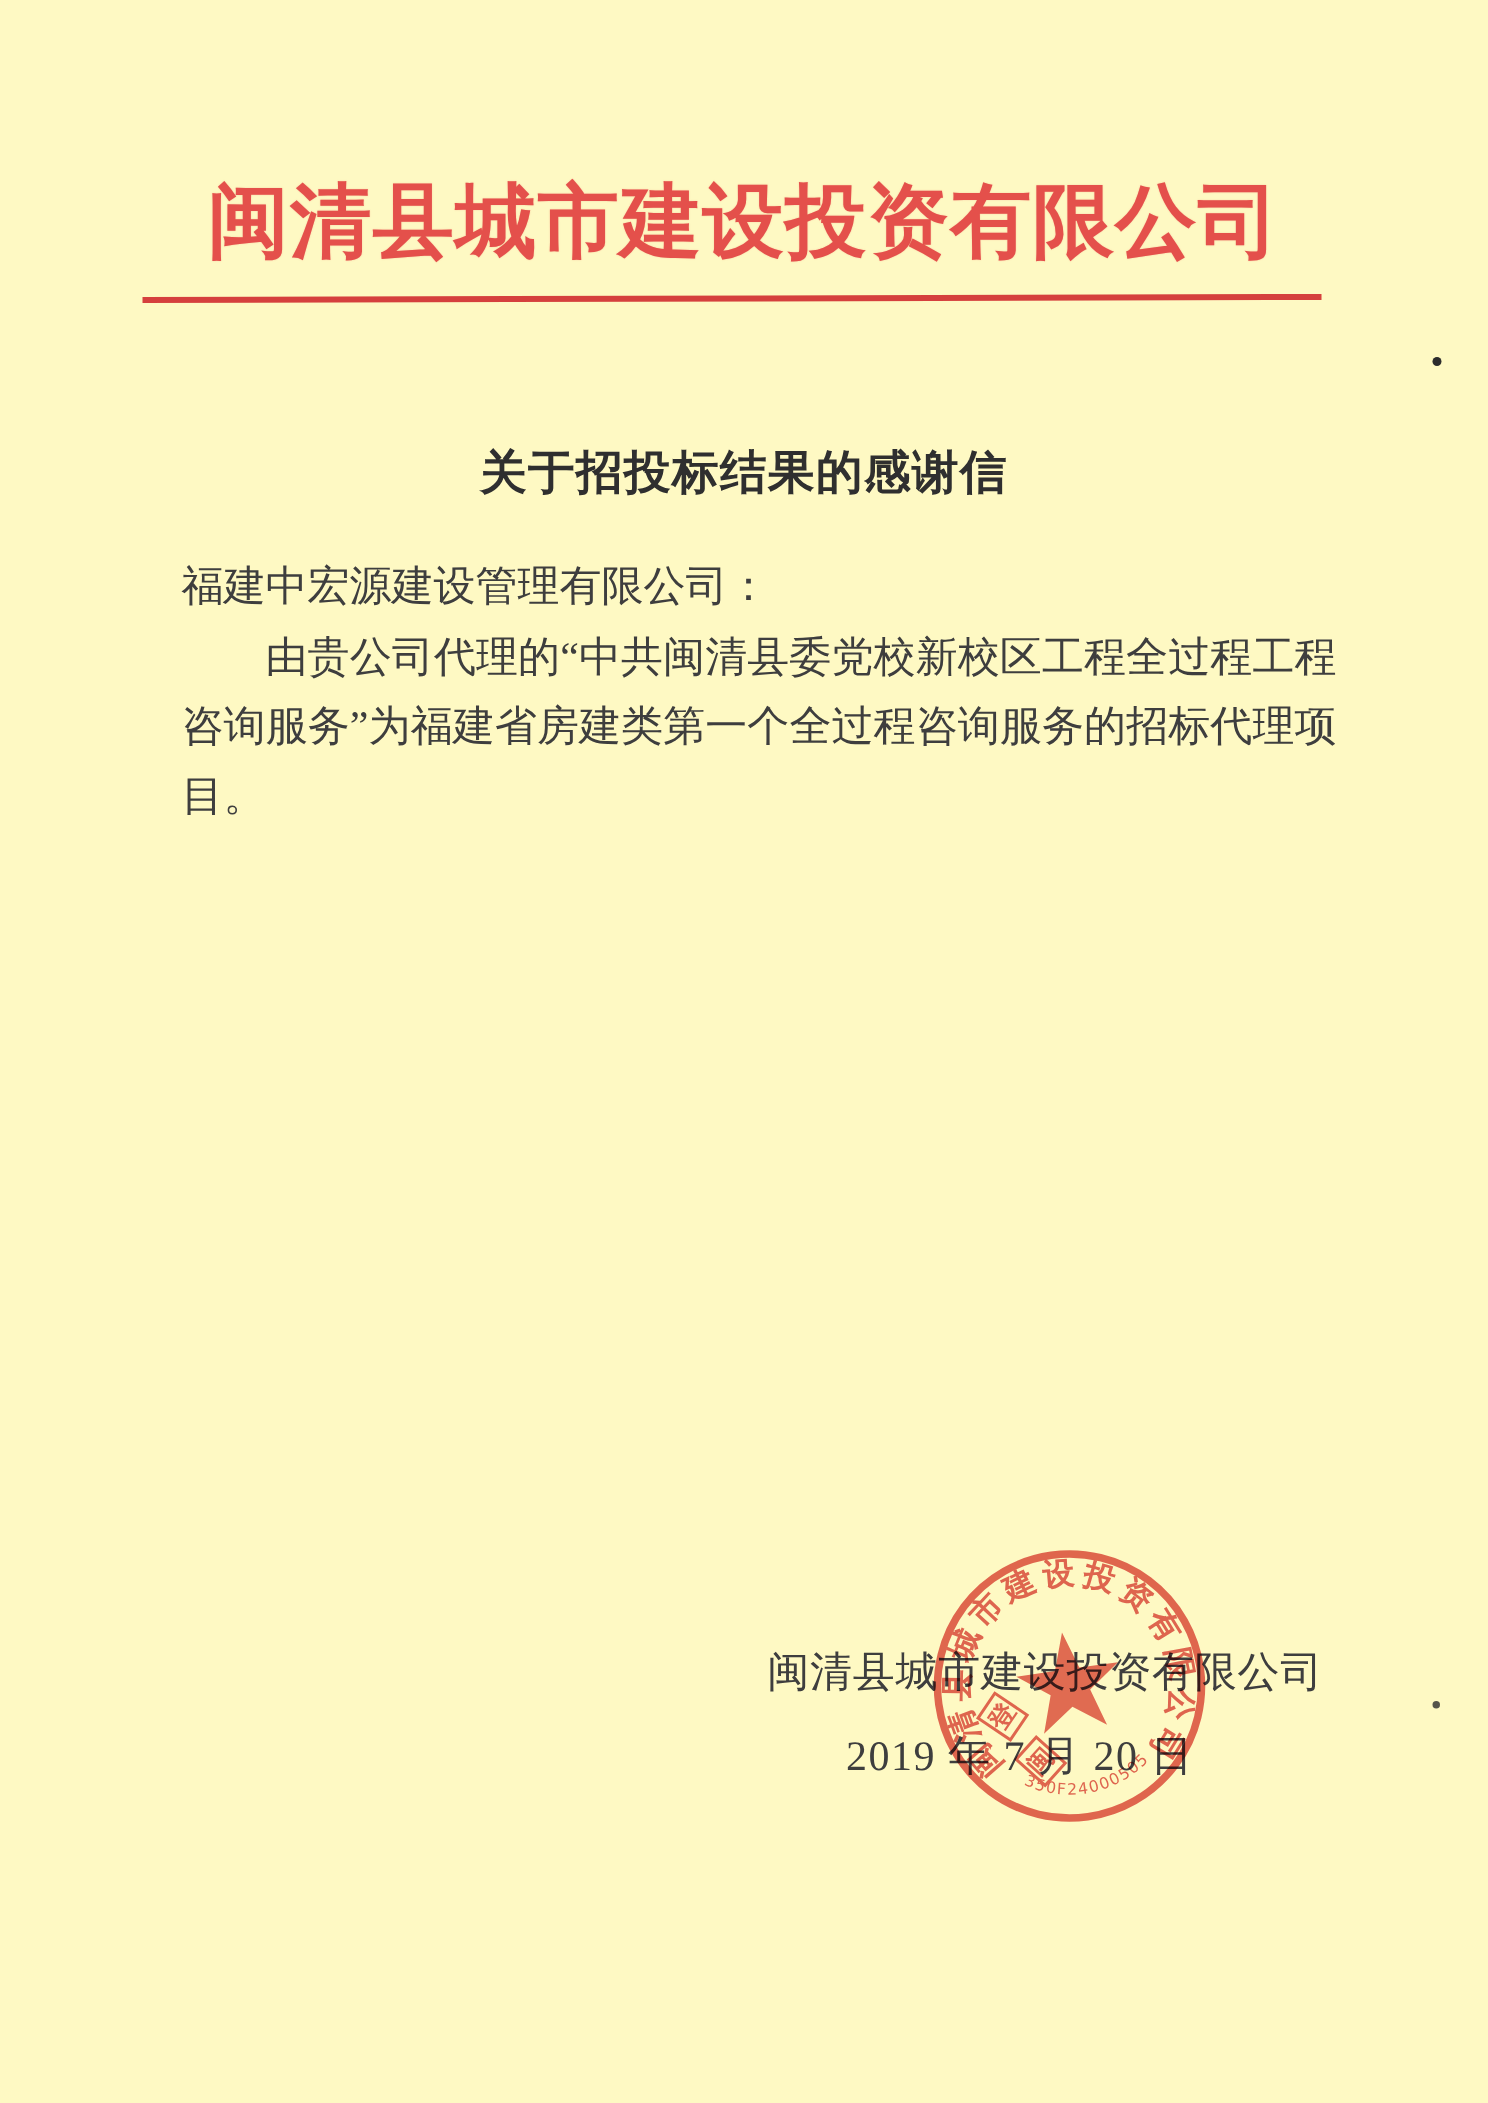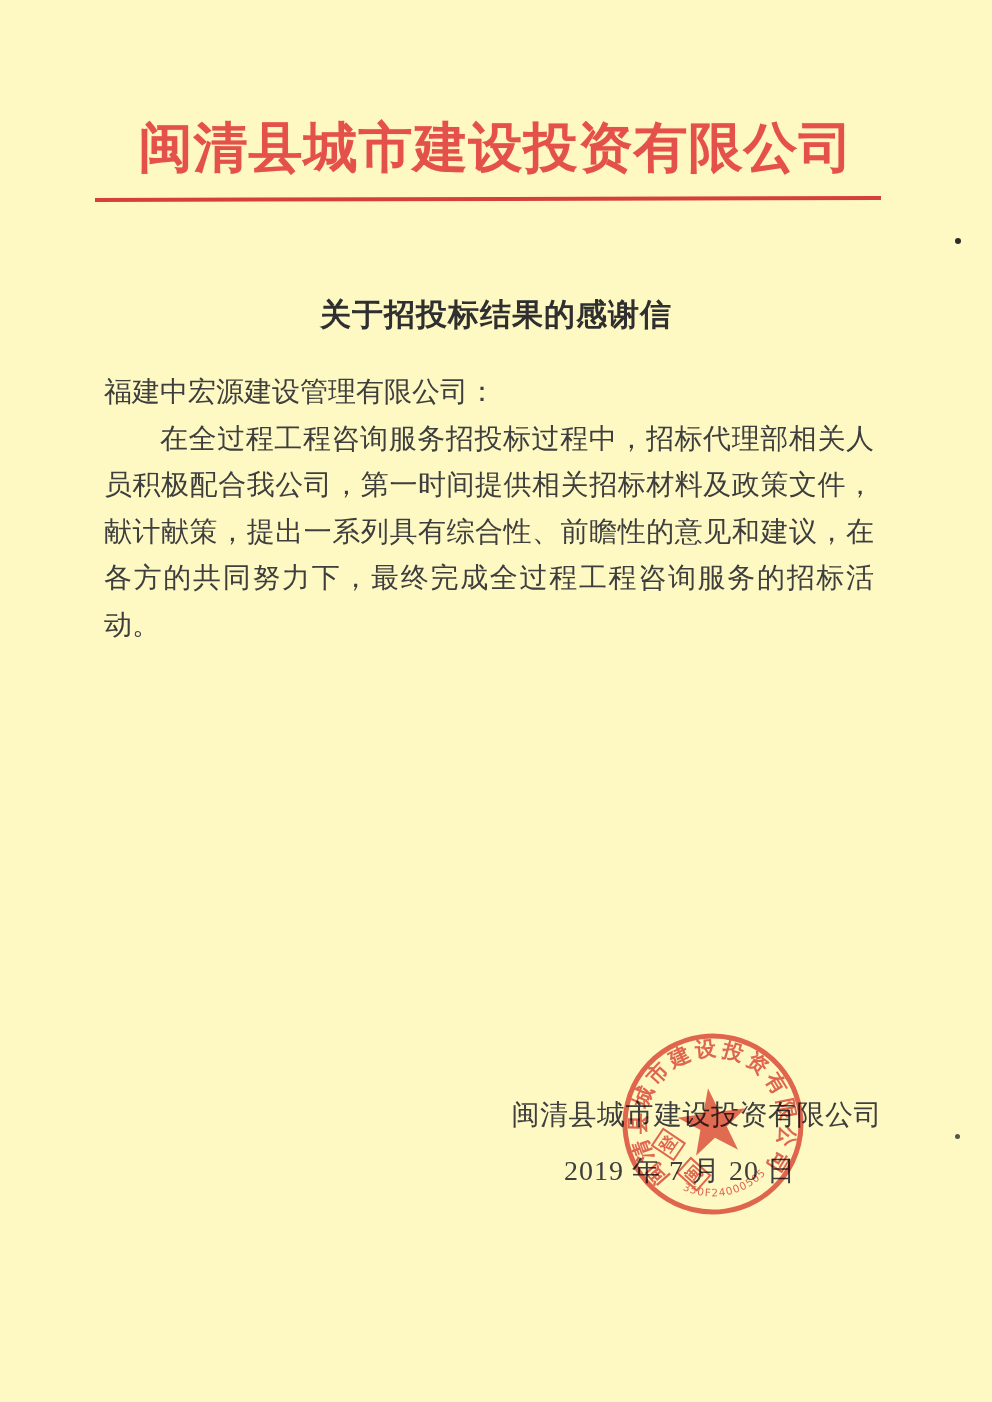--- a/index.html
+++ b/index.html
@@ -34,21 +34,21 @@
     text-align:center;
     font-family:"Liberation Sans","DejaVu Sans",sans-serif;
     font-weight:600;
     font-size:31px;
     color:#2f2f2f;
     letter-spacing:1px;
     white-space:nowrap;
   }
   
   .letter-body{
-    position:absolute;top:369px;left:104px;width:770px;
+    position:absolute;top:369px;left:121px;width:770px;
     font-size:28px;
     line-height:46.5px;
     color:#3e3e3e;
     text-align:justify;
     text-justify:inter-ideograph;
   }
   .letter-body p{margin:0;}
   .letter-body p.para{text-indent:2em;}
   
   .signature{
@@ -105,21 +105,21 @@
 
 <div class="page">
 
   <div class="header-company">闽清县城市建设投资有限公司</div>
   <div class="header-rule"></div>
 
   <h1 class="doc-title">关于招投标结果的感谢信</h1>
 
   <div class="letter-body">
     <p class="salutation">福建中宏源建设管理有限公司：</p>
-    <p class="para">在全过程工程咨询服务招投标过程中，招标代理部相关人员积极配合我公司，第一时间提供相关招标材料及政策文件，献计献策，提出一系列具有综合性、前瞻性的意见和建议，在各方的共同努力下，最终完成全过程工程咨询服务的招标活动。</p>
+    <p class="para">由贵公司代理的“中共闽清县委党校新校区工程全过程工程咨询服务”为福建省房建类第一个全过程咨询服务的招标代理项目。</p>
   </div>
 
   <div class="signature">闽清县城市建设投资有限公司</div>
   <div class="date">2019 年 7 月 20 日</div>
 
   <svg class="seal" viewBox="-120 -120 240 240">
     <defs>
       <path id="arcTop" d="M -50,46 A 68,68 0 1 1 50,46"></path>
       <path id="arcBot" d="M -46,56 A 72.5,72.5 0 0 0 46,56"></path>
     </defs>

